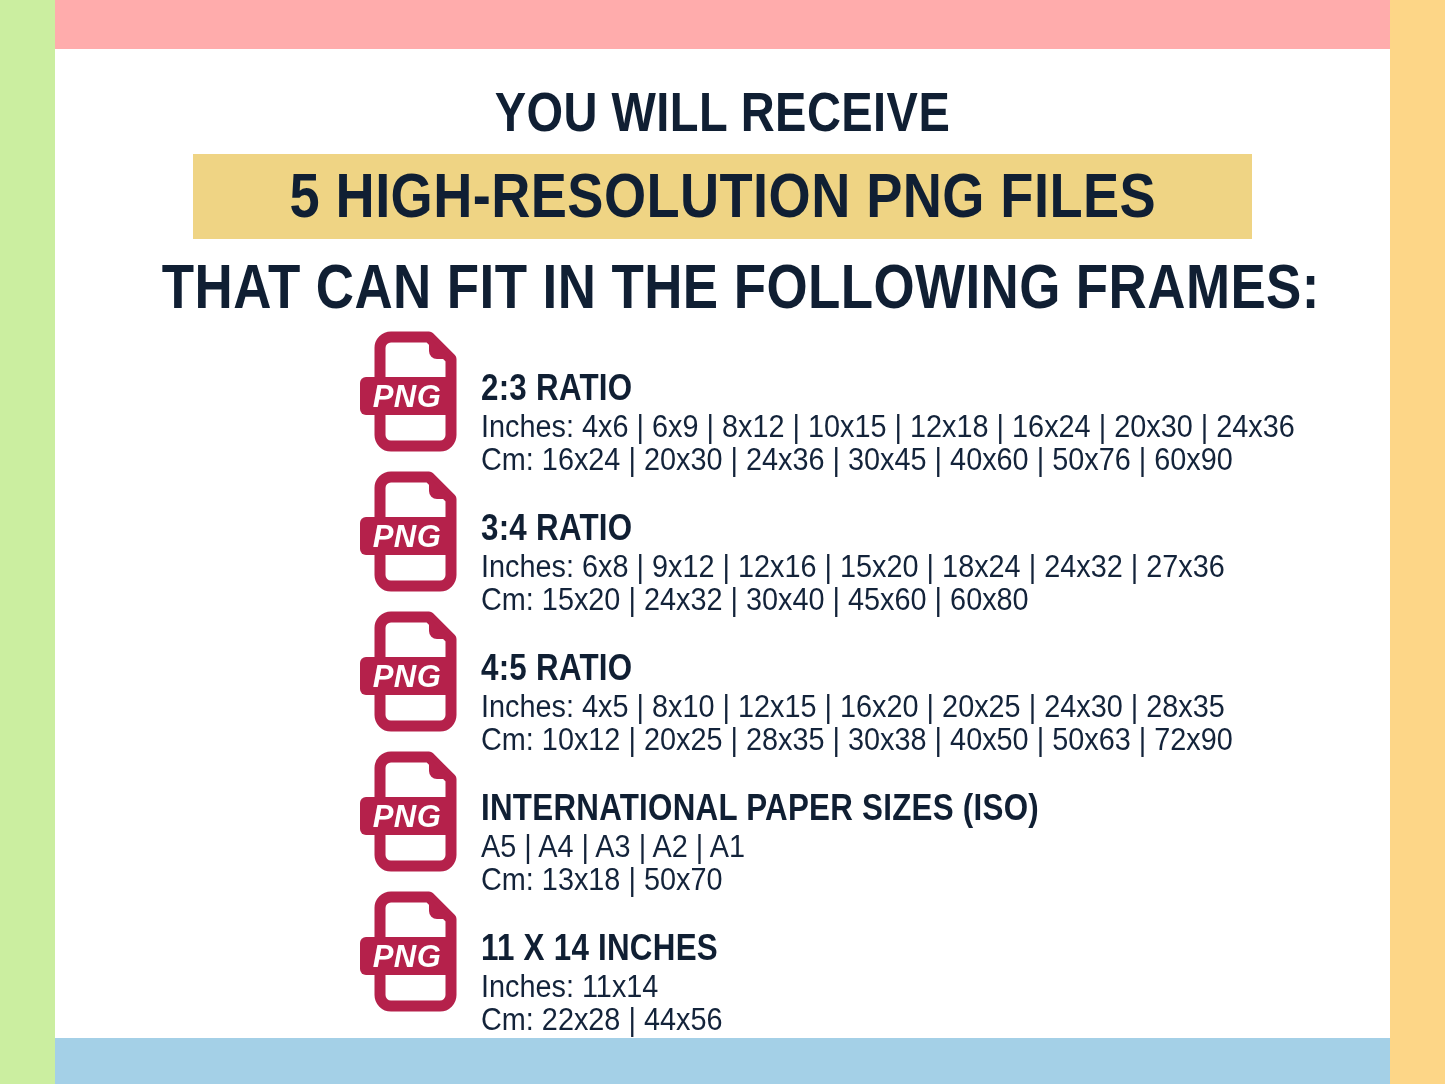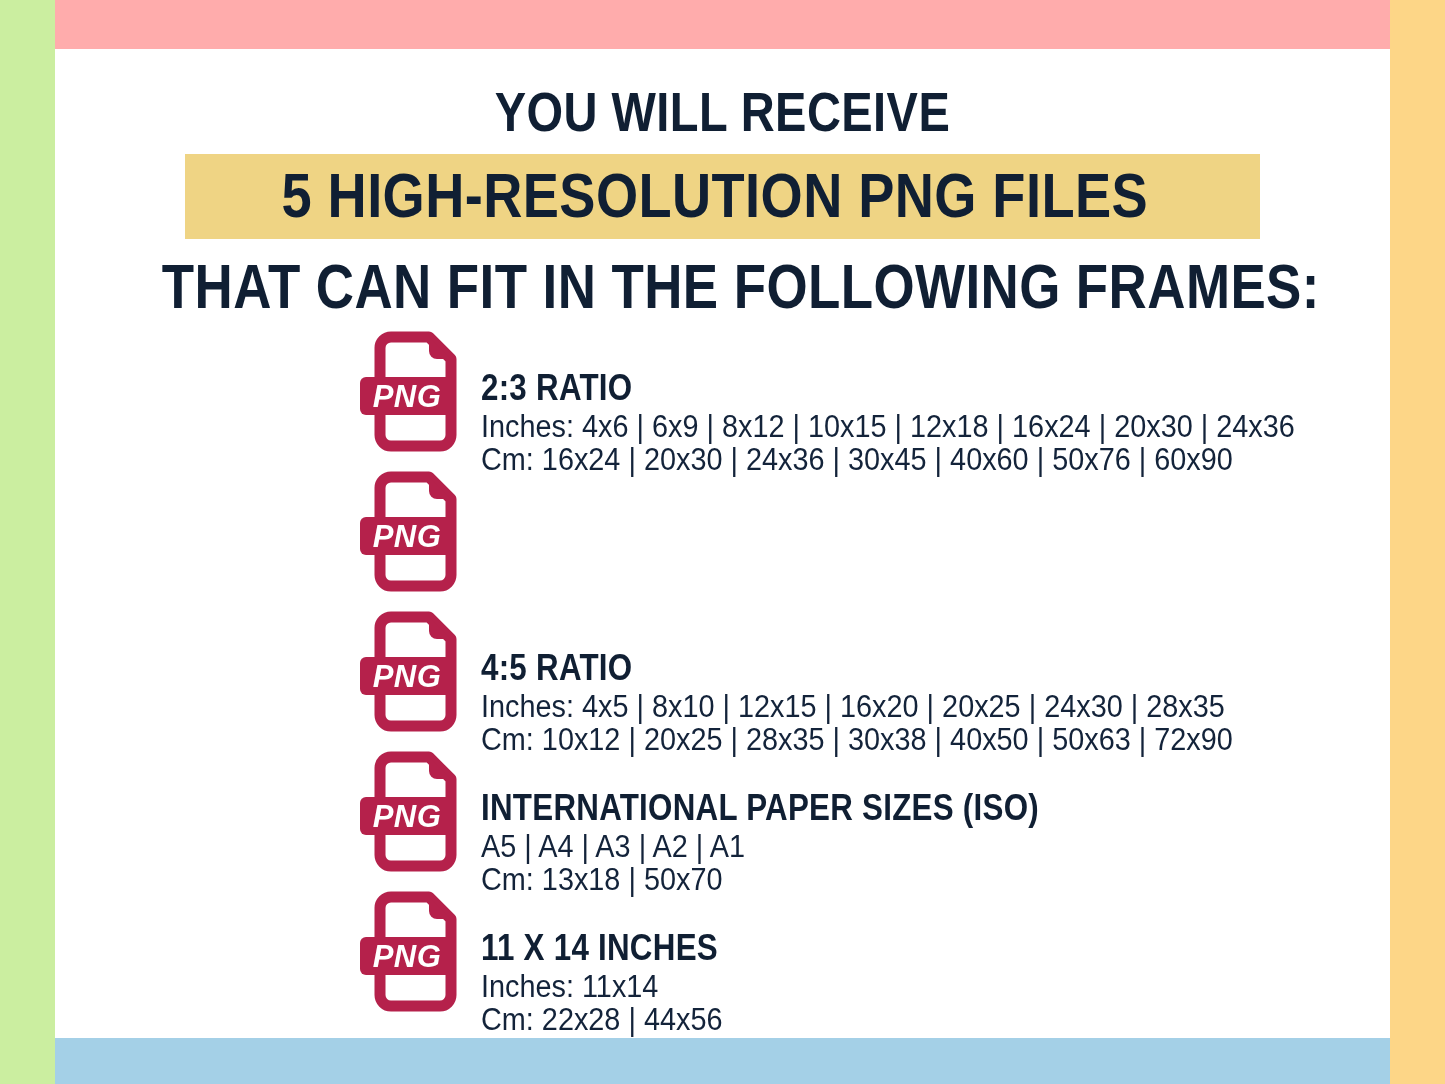--- a/index.html
+++ b/index.html
@@ -91,21 +91,21 @@
     margin: 16px 0 0 0;
   }
   .highlight-wrap {
     display: block;
     width: 100%;
     text-align: center;
   }
   .highlight {
     display: inline-block;
     background: #efd484;
-    padding: 10px 41px 12px 26px;
+    padding: 10px 26px 12px 26px;
     font-family: "Liberation Sans Narrow", "Liberation Sans", sans-serif;
     font-weight: 700;
     font-size: 63px;
     line-height: 1.0;
     color: #101f33;
     letter-spacing: 0.5px;
     white-space: nowrap;
   }
   .highlight span {
     display: inline-block;
@@ -217,20 +217,25 @@
 
       <div class="row">
         <div class="icon-box">
           <svg class="icon-svg" viewBox="0 0 95 124">
             <path d="M12 13 a11 11 0 0 1 11 -11 h38 l22 22 v76 a11 11 0 0 1 -11 11 h-49 a11 11 0 0 1 -11 -11 z" fill="none" stroke="#b5214b" stroke-width="11" stroke-linejoin="round"></path>
             <path d="M61 2 l22 22 h-14 a8 8 0 0 1 -8 -8 z" fill="#b5214b"></path>
             <rect x="-8" y="42" width="95" height="38" rx="6" fill="#b5214b"></rect>
             <text x="39" y="72" text-anchor="middle" font-family="Liberation Sans, sans-serif" font-weight="700" font-size="31" fill="#ffffff" letter-spacing="0.5">PNG</text>
           </svg>
         </div>
+        <div class="row-text">
+          <div class="row-title">3:4 RATIO</div>
+          <div class="row-line">Inches: 6x8 | 9x12 | 12x16 | 15x20 | 18x24 | 24x32 | 27x36</div>
+          <div class="row-line">Cm: 15x20 | 24x32 | 30x40 | 45x60 | 60x80</div>
+        </div>
       </div>
 
       <div class="row">
         <div class="icon-box">
           <svg class="icon-svg" viewBox="0 0 95 124">
             <path d="M12 13 a11 11 0 0 1 11 -11 h38 l22 22 v76 a11 11 0 0 1 -11 11 h-49 a11 11 0 0 1 -11 -11 z" fill="none" stroke="#b5214b" stroke-width="11" stroke-linejoin="round"></path>
             <path d="M61 2 l22 22 h-14 a8 8 0 0 1 -8 -8 z" fill="#b5214b"></path>
             <rect x="-8" y="42" width="95" height="38" rx="6" fill="#b5214b"></rect>
             <text x="39" y="72" text-anchor="middle" font-family="Liberation Sans, sans-serif" font-weight="700" font-size="31" fill="#ffffff" letter-spacing="0.5">PNG</text>
           </svg>

